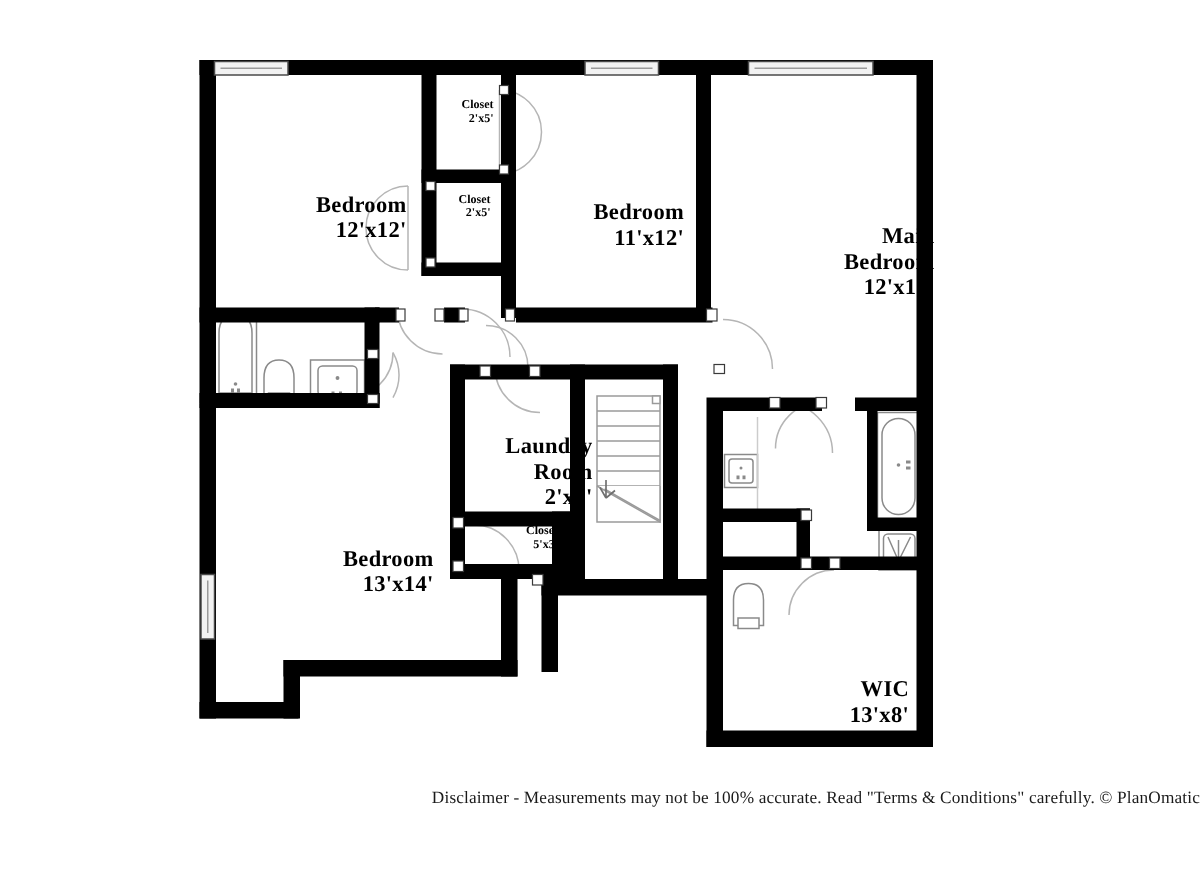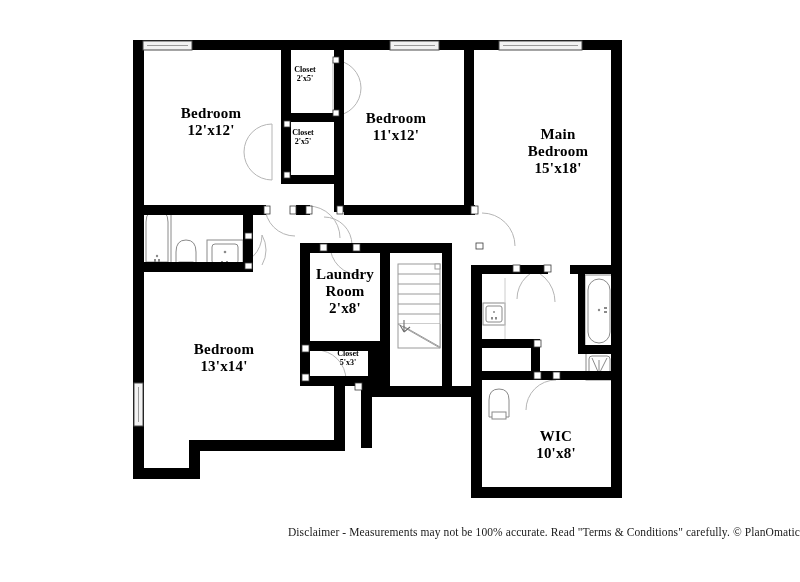--- a/index.html
+++ b/index.html
@@ -24,31 +24,32 @@
   #floorplan-svg {
     position: absolute;
     left: 0;
     top: 0;
     width: 800px;
     height: 582px;
     display: block;
   }
   .room-label {
     position: absolute;
-    text-align: center;
+    text-align: right;
     font-family: "Liberation Serif", serif;
     font-weight: bold;
     color: #000000;
     line-height: 1.12;
     white-space: pre-line;
     letter-spacing: 0.2px;
     pointer-events: none;
   }
   .room-label.big {
     font-size: 15px;
+    margin-top: 24px;
   }
   .room-label.small {
     font-size: 8px;
     line-height: 1.15;
     letter-spacing: 0;
   }
   .disclaimer {
     position: absolute;
     left: 0;
     right: 0;
@@ -309,31 +310,31 @@
   </svg>
 
   <div class="room-label big" style="left:151px; top:105px; width:120px;">Bedroom
 12'x12'</div>
 
   <div class="room-label big" style="left:336px; top:110px; width:120px;">Bedroom
 11'x12'</div>
 
   <div class="room-label big" style="left:493px; top:126px; width:130px;">Main
 Bedroom
-15'x18'</div>
+12'x18'</div>
 
   <div class="room-label big" style="left:159px; top:341px; width:130px;">Bedroom
 13'x14'</div>
 
   <div class="room-label big" style="left:295px; top:266px; width:100px;">Laundry
 Room
 2'x8'</div>
 
   <div class="room-label big" style="left:506px; top:428px; width:100px;">WIC
-10'x8'</div>
+13'x8'</div>
 
   <div class="room-label small" style="left:281px; top:65px; width:48px;">Closet
 2'x5'</div>
 
   <div class="room-label small" style="left:279px; top:128px; width:48px;">Closet
 2'x5'</div>
 
   <div class="room-label small" style="left:324px; top:349px; width:48px;">Closet
 5'x3'</div>
 

